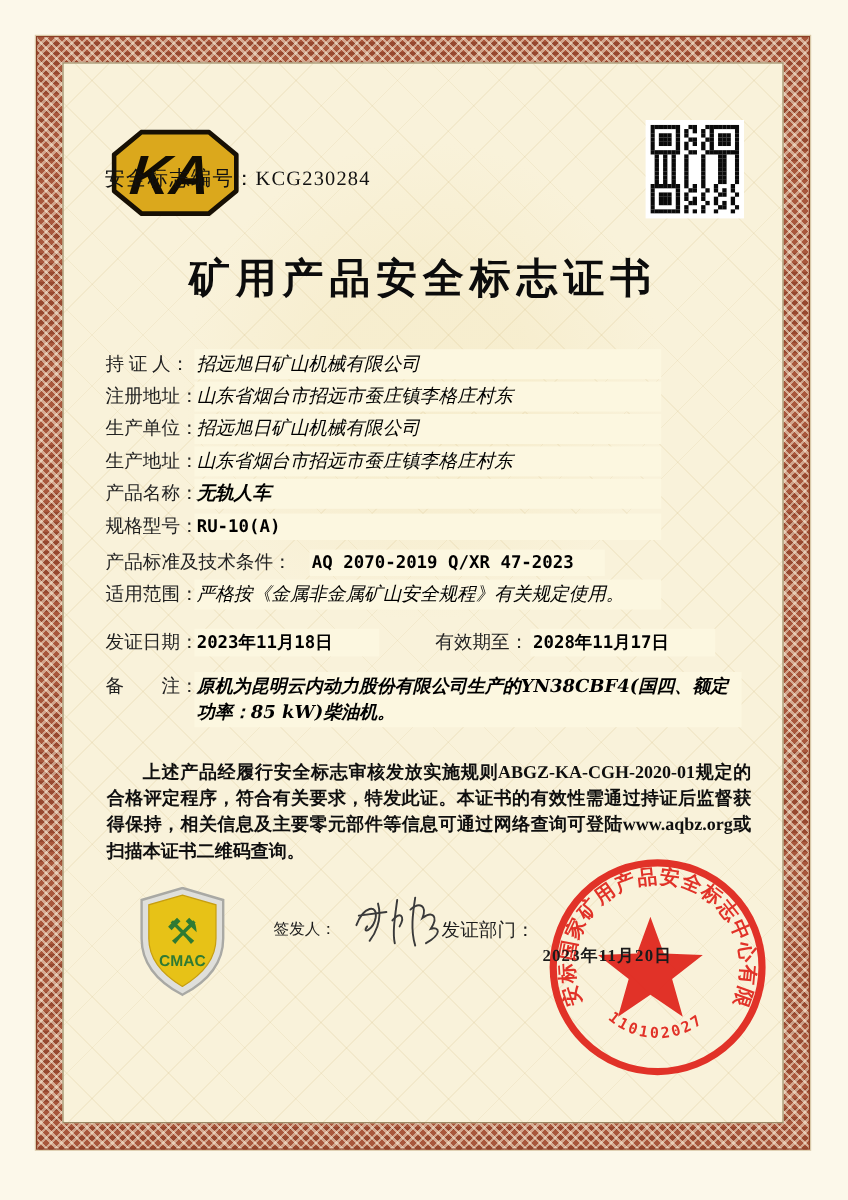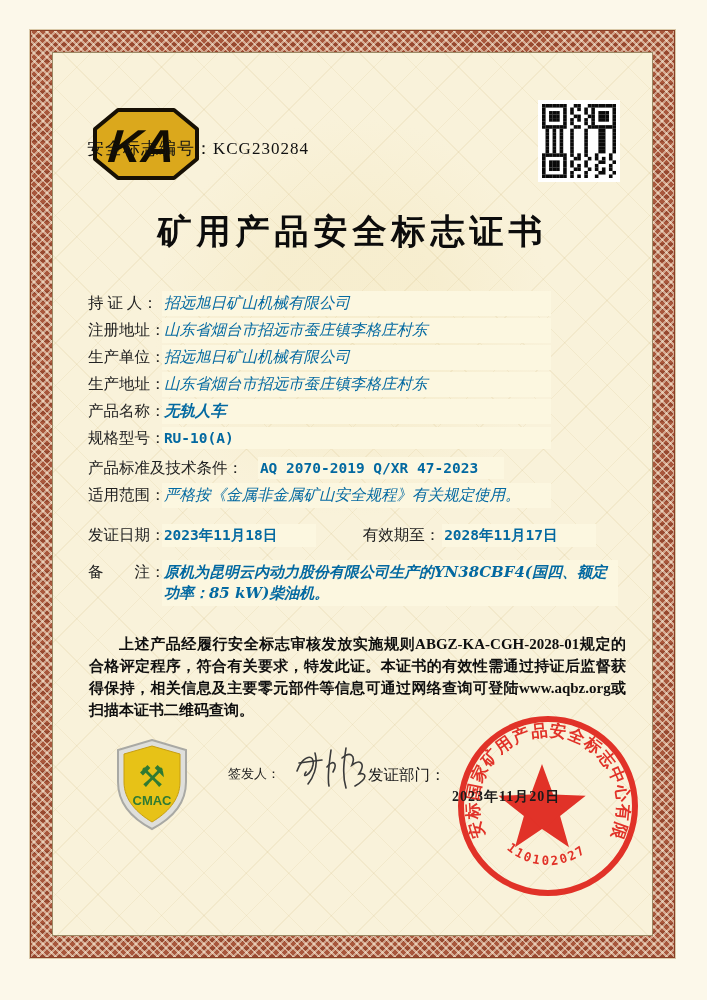--- a/index.html
+++ b/index.html
@@ -25,21 +25,21 @@
   .certno{left:0;right:0;top:84px;text-align:left;padding-left:34px;
           font-size:17px;color:#111;letter-spacing:1px;}
   .qr{left:485px;top:47px;width:82px;height:82px;background:#fff;padding:4px;box-sizing:border-box;}
   
   .title{left:0;right:0;top:156px;text-align:center;font-size:34px;font-weight:bold;
          letter-spacing:5px;color:#0c0c0c;}
   
   .row{left:35px;height:22px;font-size:15.5px;color:#1c1c1c;white-space:nowrap;}
   .row .lbl{display:inline-block;color:#222;}
   .lbl-w{width:72px;}
-  .val{font-family:"DejaVu Serif",serif;color:#0369a1;}
+  .val{font-family:"DejaVu Serif",serif;color:#000000;}
   .strip{display:inline-block;background:#fcf7e0;box-shadow:0 0 0 2px #fcf7e0;}
   .mono{font-family:"DejaVu Sans Mono",monospace;font-weight:bold;font-size:14.5px;}
   .kai{font-style:italic;}
   .r1{top:240px}.r2{top:267px}.r3{top:294px}.r4{top:321px}
   .r5{top:348px}.r6{top:375px}.r7{top:405px}.r8{top:432px}
   .rd{top:472px}.rb{top:509px}
   .w385{min-width:385px;}
   .rb .val{display:inline-block;white-space:normal;width:452px;vertical-align:top;
            font-weight:bold;line-height:21px;font-size:15px;}
   .dates .val{display:inline-block;}
@@ -325,21 +325,21 @@
         <span class="strip" style="min-width:150px"><span class="val mono">2023年11月18日</span></span>
         <span class="lbl" style="margin-left:45px">有效期至：</span>
         <span class="strip" style="min-width:150px"><span class="val mono">2028年11月17日</span></span>
       </div>
 
       <div class="abs row rb">
         <span class="lbl lbl-w" style="vertical-align:top">备　　注：</span>
         <span class="strip"><span class="val kai">原机为昆明云内动力股份有限公司生产的YN38CBF4(国四、额定功率：85 kW)柴油机。</span></span>
       </div>
 
-      <div class="abs para">上述产品经履行安全标志审核发放实施规则ABGZ-KA-CGH-2028-01规定的合格评定程序，符合有关要求，特发此证。本证书的有效性需通过持证后监督获得保持，相关信息及主要零元部件等信息可通过网络查询可登陆www.aqbz.org或扫描本证书二维码查询。</div>
+      <div class="abs para">上述产品经履行安全标志审核发放实施规则ABGZ-KA-CGH-2020-01规定的合格评定程序，符合有关要求，特发此证。本证书的有效性需通过持证后监督获得保持，相关信息及主要零元部件等信息可通过网络查询可登陆www.aqbz.org或扫描本证书二维码查询。</div>
 
       <svg class="abs cmac" viewBox="0 0 74 92">
         <path d="M37,1 L71,11 V43 C71,65 56,80 37,90 C18,80 3,65 3,43 V11 Z" fill="#dfdfdb" stroke="#a9a9a4" stroke-width="2"></path>
         <path d="M37,7 L65,15 V43 C65,61 52,74 37,83 C22,74 9,61 9,43 V15 Z" fill="#e7c217" stroke="#c79e10" stroke-width="1"></path>
         <text x="37" y="48" font-size="30" text-anchor="middle" fill="#2f7a33">⚒</text>
         <text x="37" y="66" font-size="13" font-weight="bold" text-anchor="middle" font-family="Liberation Sans, sans-serif" fill="#2f7a33">CMAC</text>
       </svg>
 
       <div class="abs signline">签发人：</div>
       <svg class="abs sig" viewBox="0 0 92 52">

